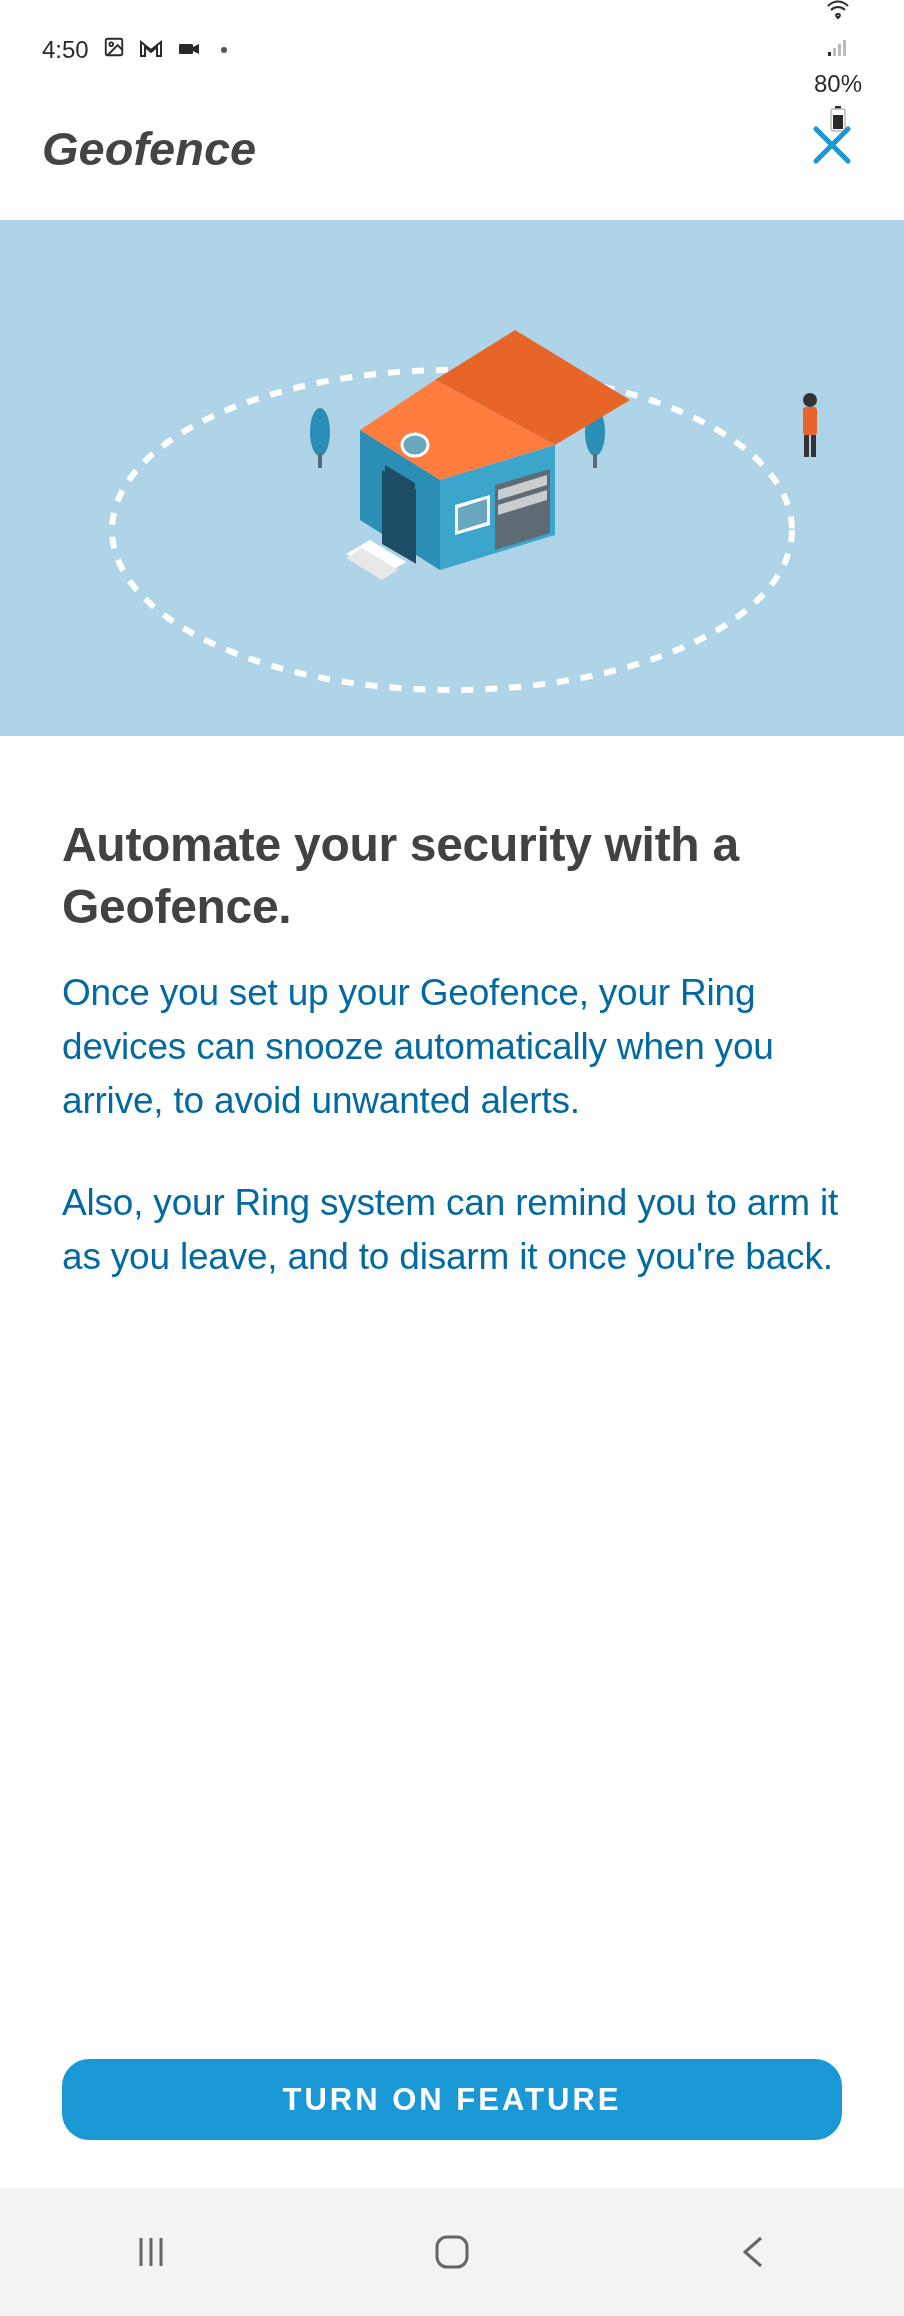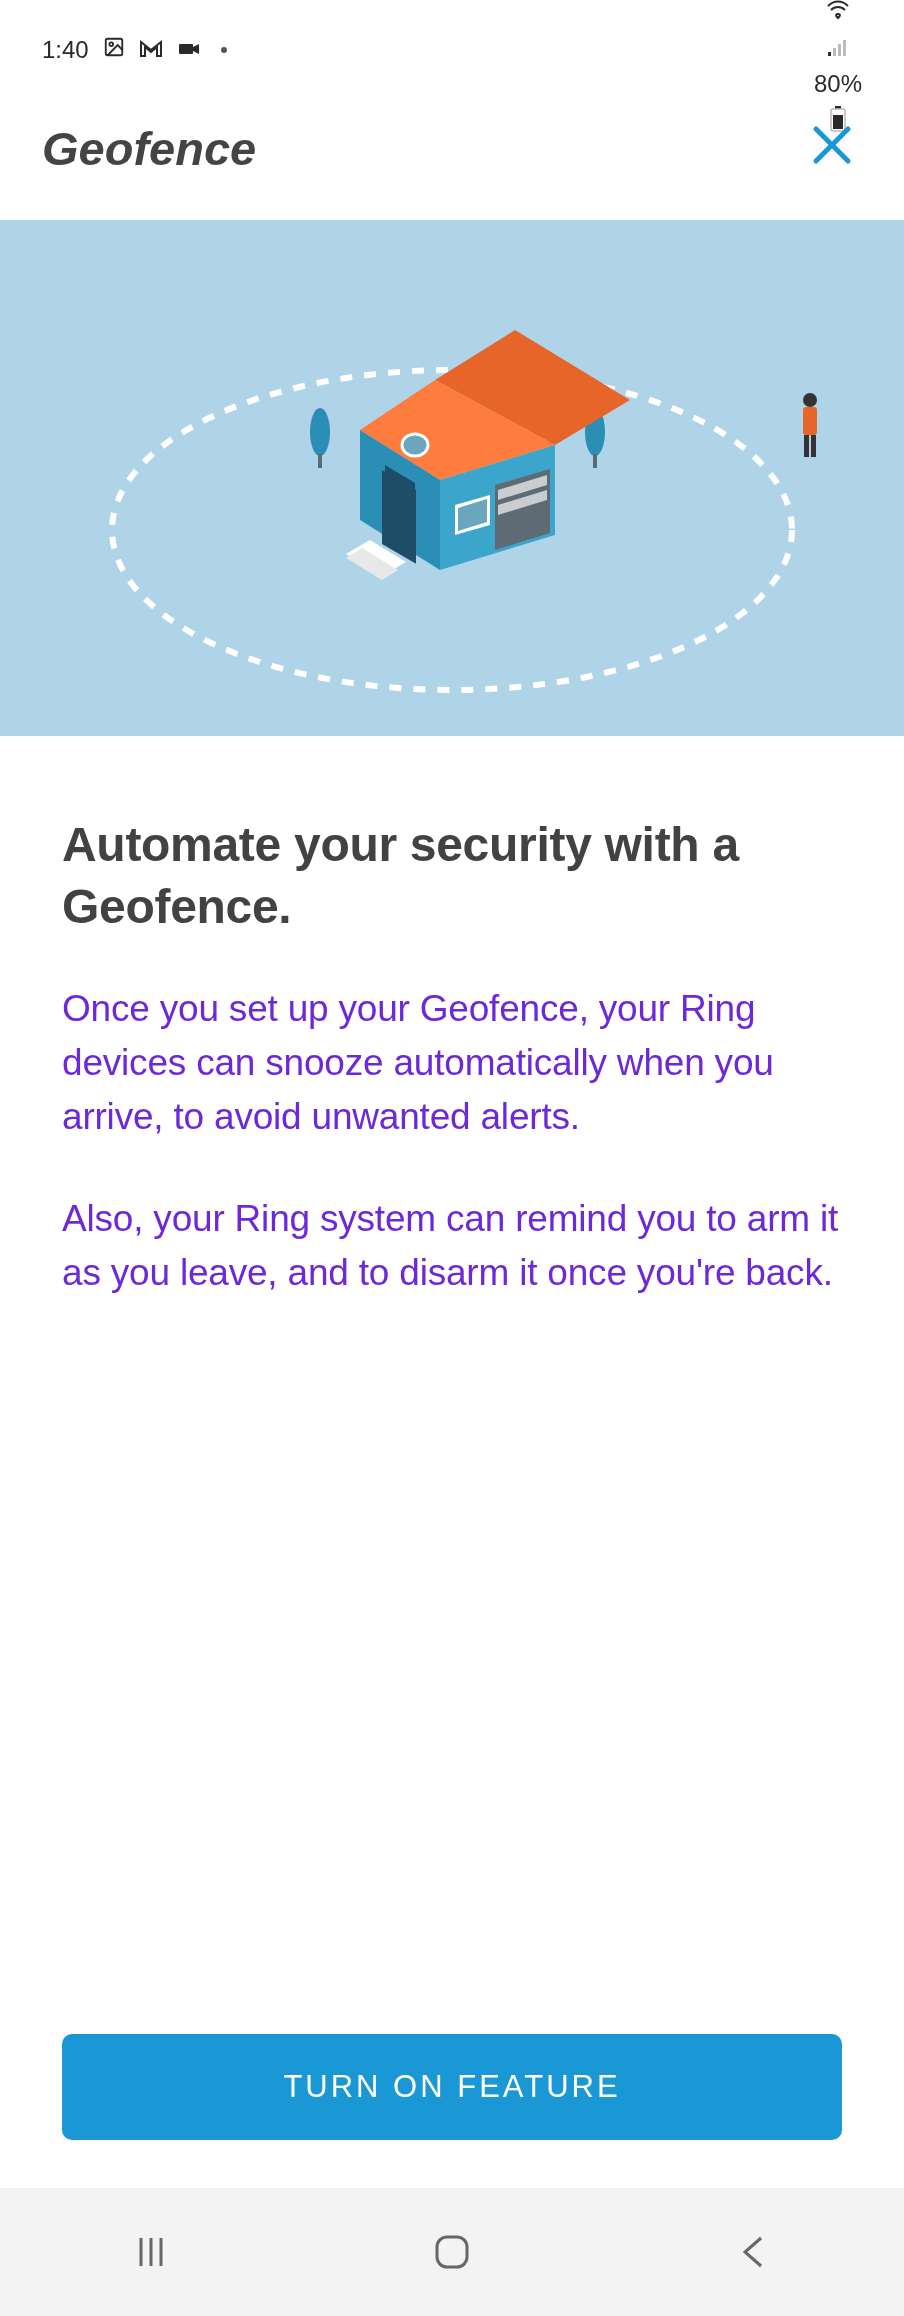--- a/index.html
+++ b/index.html
@@ -58,59 +58,59 @@
     .content {
       padding: 78px 62px 40px 62px;
       flex:1;
     }
     .heading {
       font-size:48px;
       font-weight:700;
       color:#424242;
       line-height:1.29;
       letter-spacing:-0.3px;
-      margin-bottom:44px;
+      margin-bottom:28px;
     }
     .para {
       font-size:37px;
-      color:#6d28d9;
+      color:#0369a1;
       line-height:1.46;
       margin-bottom:48px;
       letter-spacing:-0.2px;
     }
     .cta-wrap {
       padding: 0 62px 48px 62px;
     }
     .cta {
       width:100%;
-      height:106px;
+      height:81px;
       background:#1998d5;
       border:none;
-      border-radius:10px;
+      border-radius:27px;
       color:#fff;
       font-size:31px;
-      font-weight:400;
+      font-weight:700;
       letter-spacing:3px;
       cursor:pointer;
     }
     .navbar {
       height:128px;
       background:#f3f3f3;
       display:flex;
       justify-content:space-around;
       align-items:center;
     }
     .nav-item { width:50px; height:50px; display:flex; align-items:center; justify-content:center; color:#555;}
   </style>
 </head>
 <body>
 
 <div class="status-bar">
   <div class="status-left">
-    <span>1:40</span>
+    <span>4:50</span>
     <span>
       <svg width="22" height="22" viewBox="0 0 24 24" fill="none" stroke="#2a2a2a" stroke-width="2">
           <rect x="3" y="3" width="18" height="18" rx="2"></rect>
           <circle cx="9" cy="9" r="2"></circle>
           <path d="M21 15l-5-5L5 21"></path>
         </svg>
     </span>
     <span>
       <svg width="24" height="18" viewBox="0 0 24 18" fill="none" stroke="#2a2a2a" stroke-width="2">
           <path d="M2 2v14h4V7l6 5 6-5v9h4V2l-10 8L2 2z"></path>

